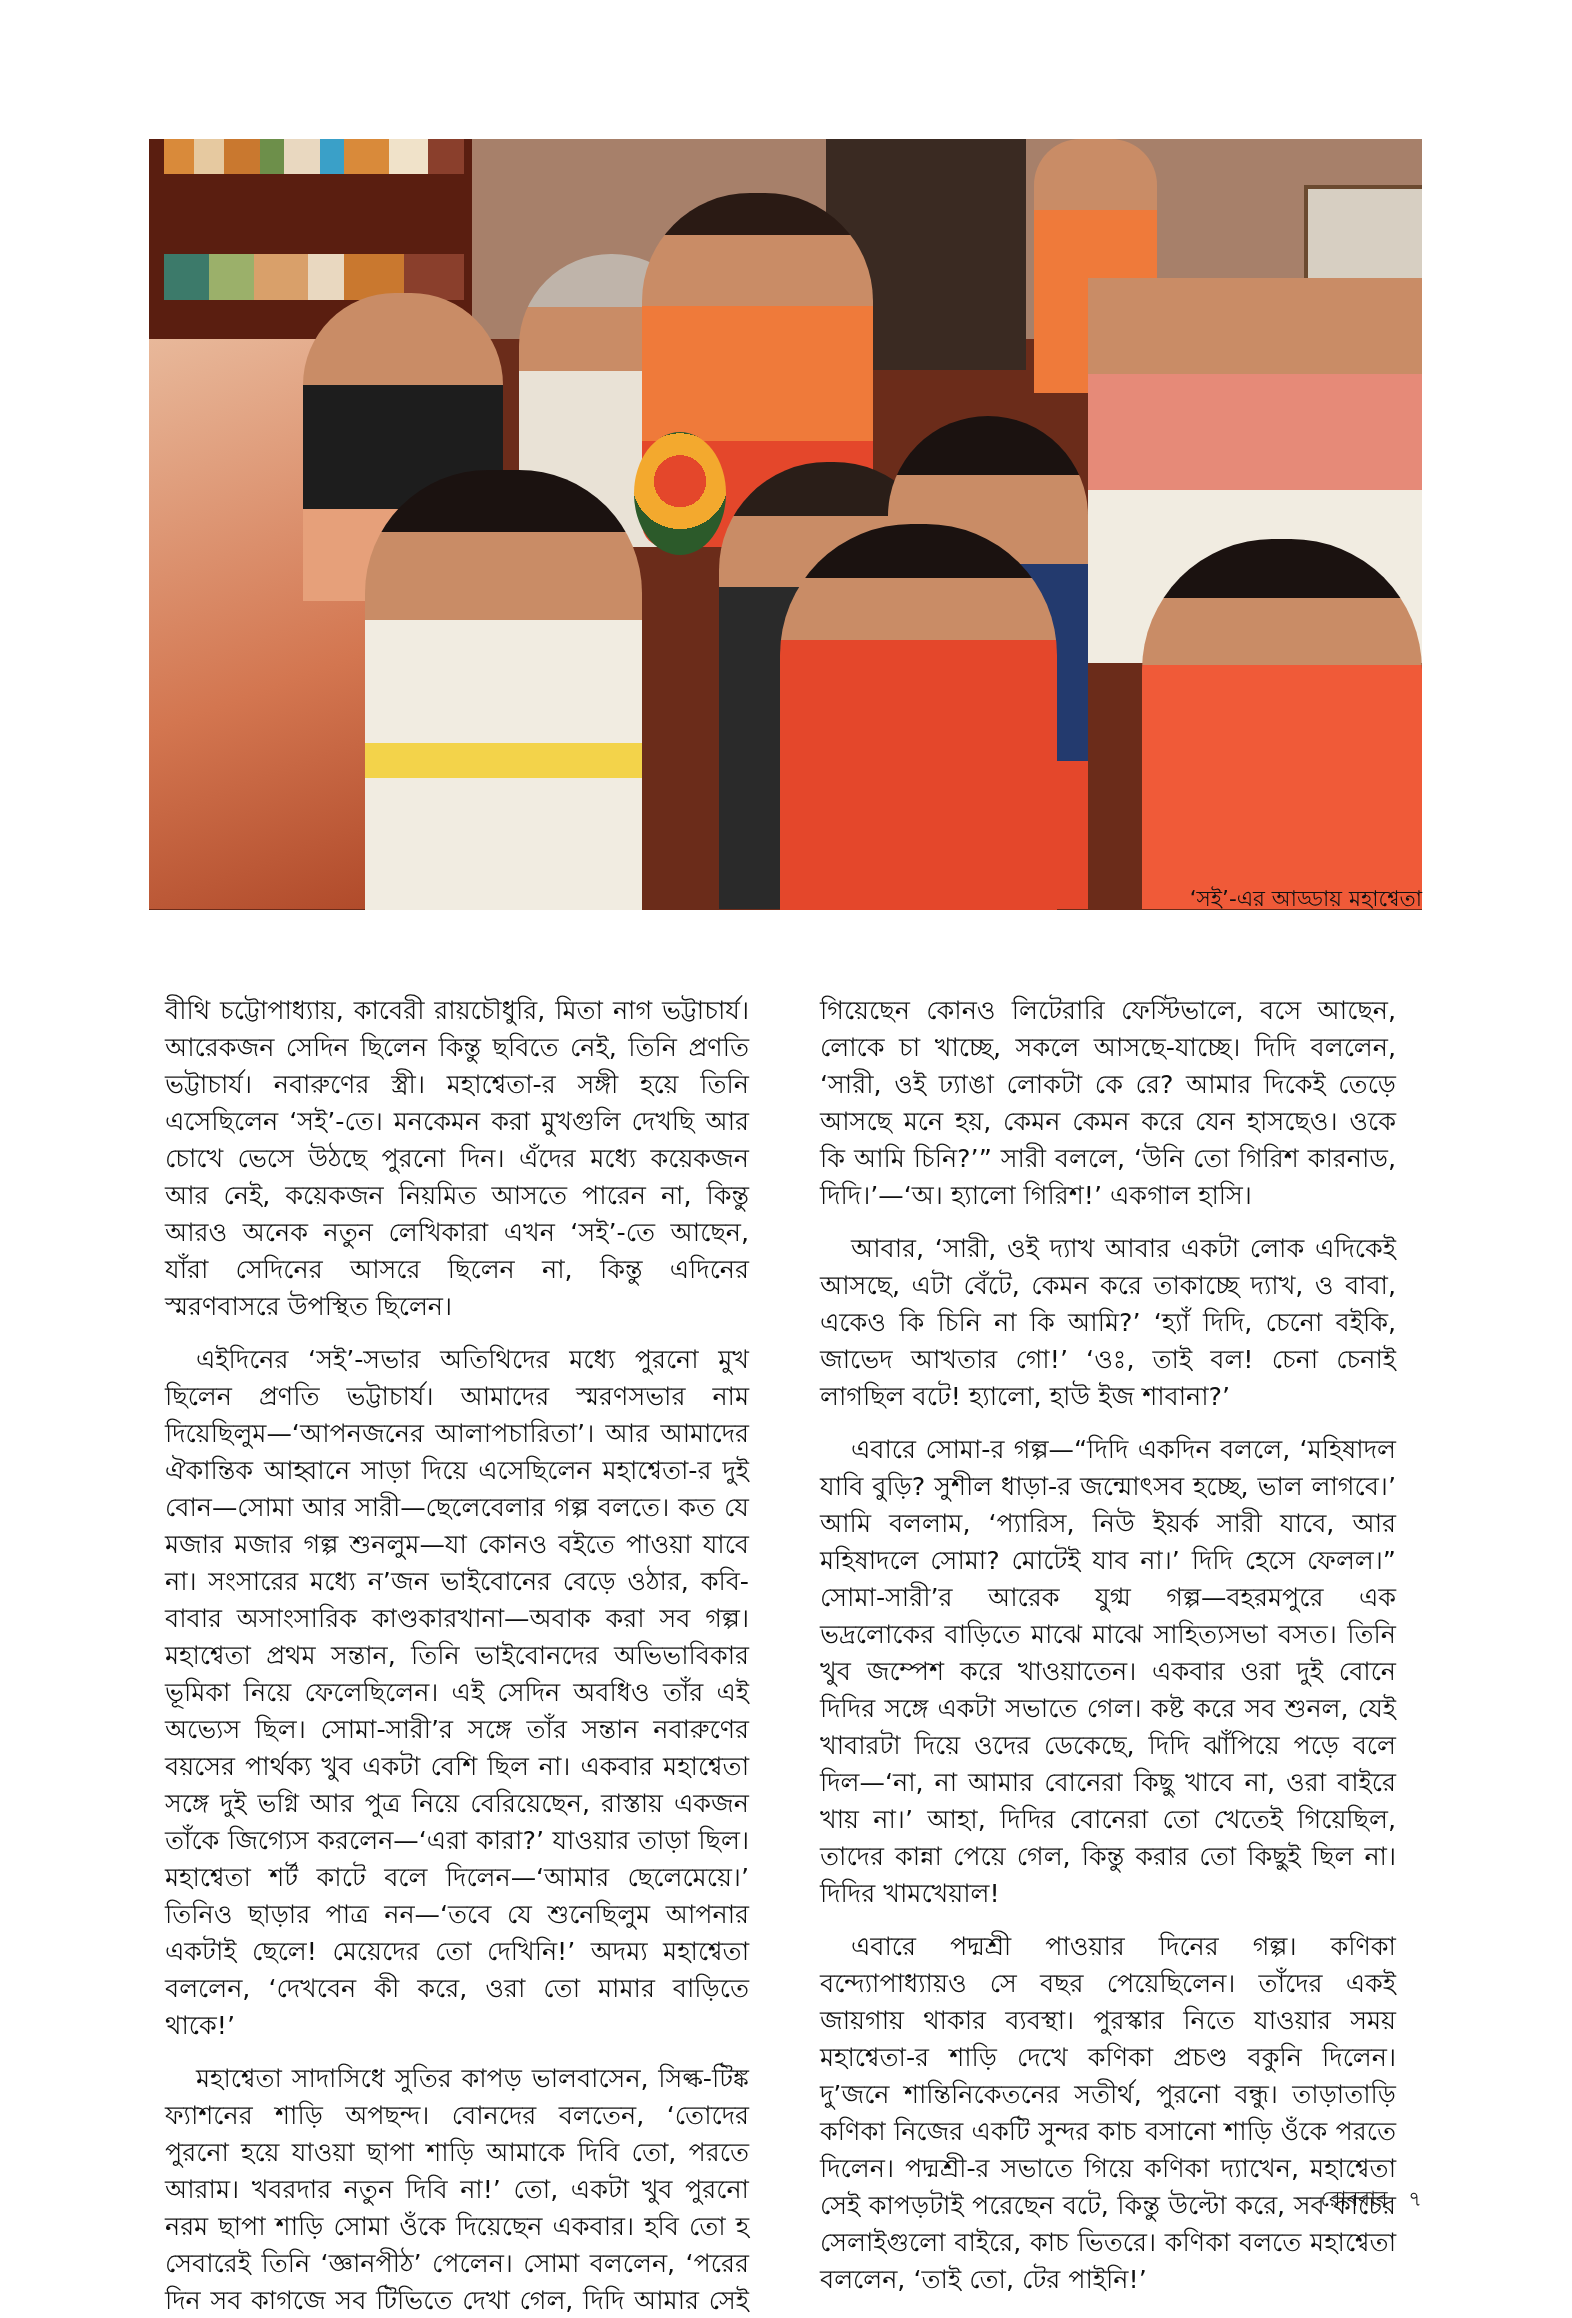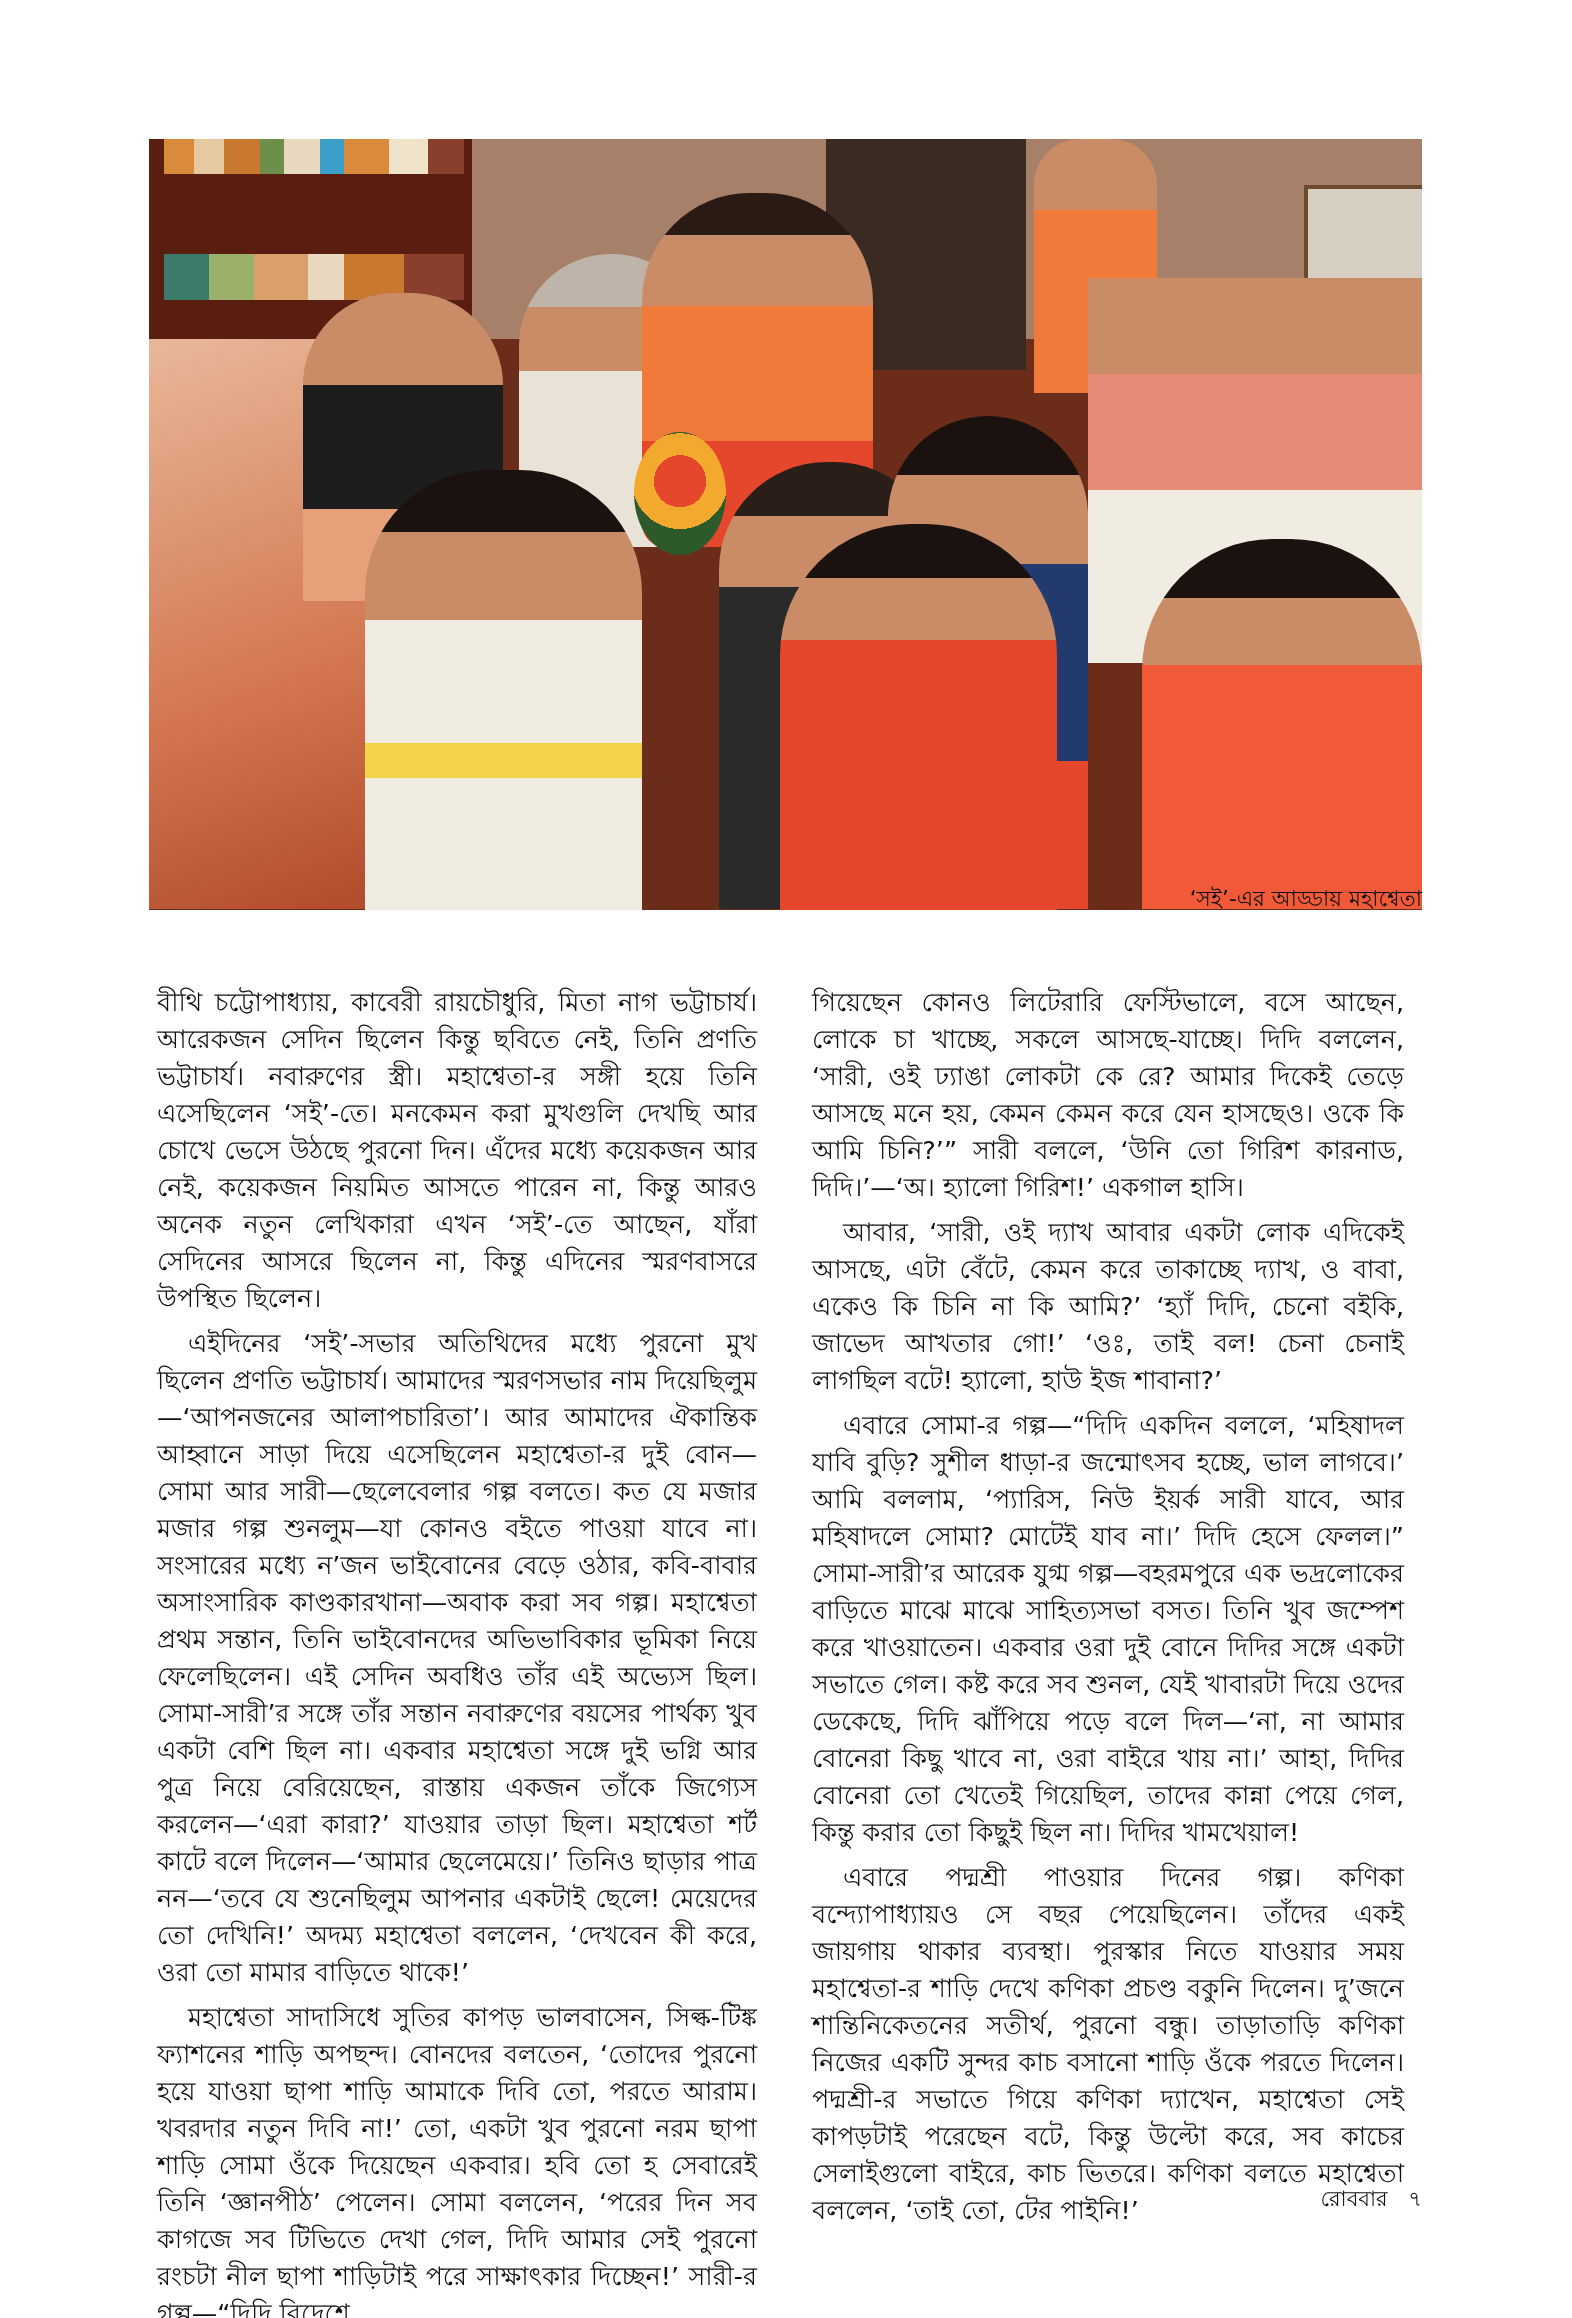--- a/index.html
+++ b/index.html
@@ -7,21 +7,21 @@
          font-family: "DejaVu Sans", sans-serif; color: #111; }
 
   .photo { position: absolute; left: 149px; top: 139px; width: 1273px; height: 771px;
            overflow: hidden; background: #6b2c1a; }
   .photo .blk { position: absolute; }
   .caption { position: absolute; right: 151px; top: 882px; font-size: 21.6px; color: #111; white-space: nowrap; }
 
   .col { position: absolute; top: 976px; font-size: 25.4px; line-height: 37px; }
   .col.left { left: 149px; width: 616px; }
   .col.right { left: 804px; width: 608px; }
-  .col p { margin: 8px; text-align: justify; }
+  .col p { margin: 16px; text-align: justify; }
   .col p.indent { text-indent: 31px; }
   .col p.noindent { text-indent: 0; }
 
   .footer { position: absolute; right: 151px; top: 2183px; font-size: 21px; white-space: nowrap; }
   .footer span + span { margin-left: 14px; }
 </style>
 </head>
 <body>
 
 <div class="photo">

